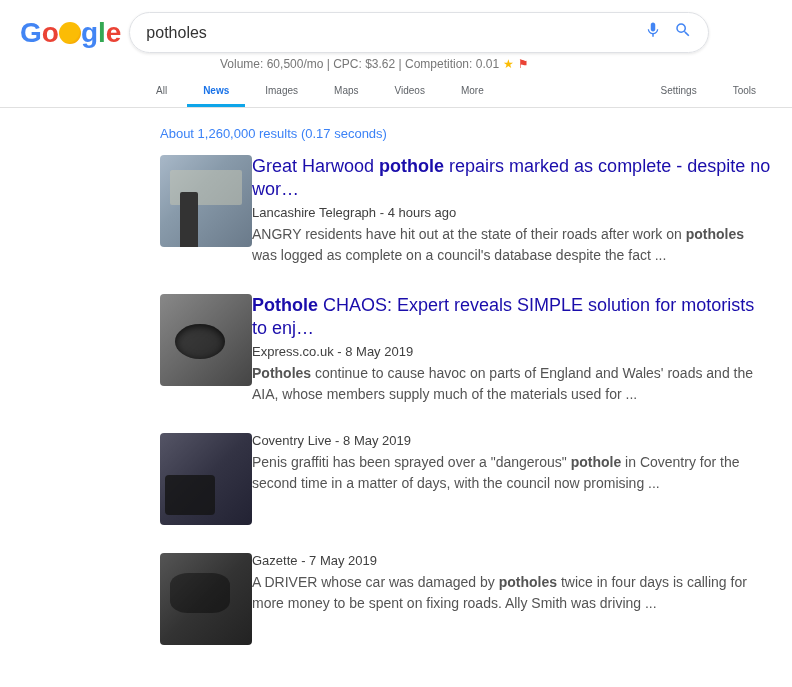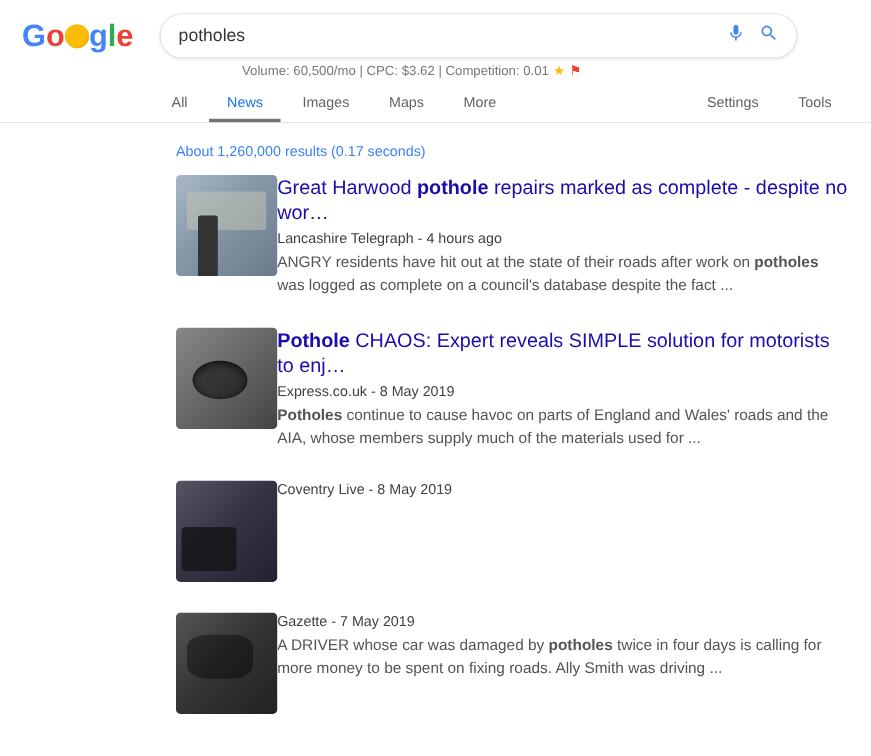--- a/index.html
+++ b/index.html
@@ -1,19 +1,19 @@
 <!DOCTYPE html>
 <html><head>
   <meta charset="utf-8">
   <style>
     * { margin: 0; padding: 0; box-sizing: border-box; }
     body { font-family: Arial, sans-serif; background: #fff; color: #333; font-size: 14px; width: 792px; }
 
     
-    .header { display: flex; align-items: center; padding: 12px 20px 0 20px; gap: 24px; }
+    .header { display: flex; align-items: center; padding: 12px 20px 0 20px; gap: 8px; }
     .logo { font-size: 28px; font-weight: bold; font-family: 'Arial', sans-serif; cursor: pointer; user-select: none; }
     .logo-g { color: #4285F4; }
     .logo-o1 { color: #EA4335; }
     .logo-g2 { color: #4285F4; }
     .logo-l { color: #34A853; }
     .logo-e { color: #EA4335; }
     .logo-cookie { display: inline-block; width: 22px; height: 22px; background: radial-gradient(circle at 40% 40%, #FBBC05 60%, #EA8000 100%); border-radius: 50%; position: relative; top: 2px; }
 
     .search-bar-wrapper { flex: 1; max-width: 580px; }
     .search-bar { display: flex; align-items: center; border: 1px solid #dfe1e5; border-radius: 24px; padding: 8px 16px; gap: 8px; box-shadow: 0 1px 3px rgba(0,0,0,0.1); }
@@ -22,22 +22,22 @@
     .mic-icon { color: #4285F4; font-size: 18px; cursor: pointer; }
     .search-icon { color: #4285F4; font-size: 18px; cursor: pointer; }
 
     
     .volume-info { padding: 4px 0 0 220px; font-size: 12px; color: #777; display: flex; align-items: flex-start; gap: 4px; }
     .volume-info .star { color: #FBBC05; font-size: 12px; }
     .volume-info .flag { color: #EA4335; font-size: 12px; }
 
     
     .nav-tabs { display: flex; align-items: center; padding: 6px 20px 0 140px; border-bottom: 1px solid #e0e0e0; gap: 4px; }
-    .nav-tab { padding: 8px 16px; font-size: 13px; color: #5f6368; cursor: pointer; text-decoration: none; border-bottom: 3px solid transparent; white-space: nowrap; }
-    .nav-tab.active { color: #1a73e8; border-bottom: 3px solid #737373; font-weight: 400; }
+    .nav-tab { padding: 8px 16px; font-size: 10px; color: #5f6368; cursor: pointer; text-decoration: none; border-bottom: 3px solid transparent; white-space: nowrap; }
+    .nav-tab.active { color: #1a73e8; border-bottom: 3px solid #0ea5e9; font-weight: 700; }
     .nav-spacer { flex: 1; }
     .nav-right { display: flex; gap: 4px; }
 
     
     .results-area { padding: 10px 20px 10px 160px; }
     .results-count { font-size: 13px; color: #3b82f6; padding: 8px 0 14px 0; }
 
     
     .result-item { display: flex; gap: 0; margin-bottom: 28px; max-width: 640px; }
     .result-thumbnail { width: 92px; height: 92px; flex-shrink: 0; overflow: hidden; border-radius: 4px; background: #ccc; }
@@ -92,20 +92,21 @@
   <span>Volume: 60,500/mo | CPC: $3.62 | Competition: 0.01</span>
   <span class="star">★</span>
   <span class="flag">⚑</span>
 </div>
 
 <div class="nav-tabs">
   <a class="nav-tab">All</a>
   <a class="nav-tab active">News</a>
   <a class="nav-tab">Images</a>
   <a class="nav-tab">Maps</a>
+  <a class="nav-tab">Videos</a>
   <a class="nav-tab">More</a>
   <div class="nav-spacer"></div>
   <div class="nav-right">
     <a class="nav-tab">Settings</a>
     <a class="nav-tab">Tools</a>
   </div>
 </div>
 
 <div class="results-area">
   <div class="results-count">About 1,260,000 results (0.17 seconds)</div>
@@ -139,20 +140,23 @@
       </div>
     </div>
   </div>
 
   <div class="result-item">
     <div class="result-thumbnail thumb-3"></div>
     <div class="result-content">
       <div class="result-source">
         <span>Coventry Live</span> - <span>8 May 2019</span>
       </div>
+      <div class="result-snippet">
+        <span>Penis graffiti has been sprayed over a "dangerous" </span><span class="bold">pothole</span><span> in Coventry for the second time in a matter of days, with the council now promising ...</span>
+      </div>
     </div>
   </div>
 
   <div class="result-item">
     <div class="result-thumbnail thumb-4"></div>
     <div class="result-content">
       <div class="result-source">
         <span>Gazette</span> - <span>7 May 2019</span>
       </div>
       <div class="result-snippet">

